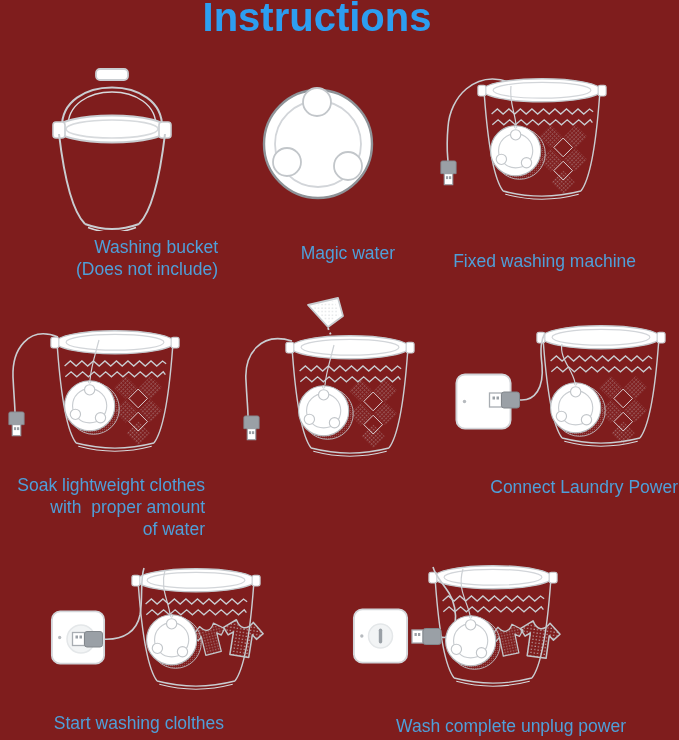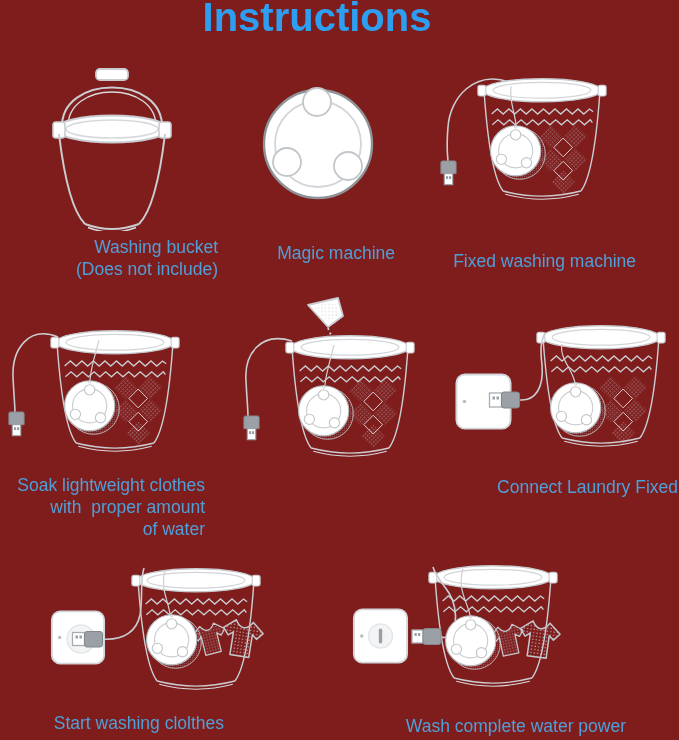--- a/index.html
+++ b/index.html
@@ -118,21 +118,21 @@
 
   <svg class="step-svg s1" width="120" height="165" viewBox="0 0 120 165">
     <use href="#sym-bucket1" x="0" y="0" width="120" height="165"></use>
   </svg>
   <div class="cap c1">Washing bucket
 (Does not include)</div>
 
   <svg class="step-svg s2" width="116" height="116" viewBox="0 0 116 116">
     <use href="#sym-sucker" x="0" y="0" width="116" height="116"></use>
   </svg>
-  <div class="cap c2">Magic machine</div>
+  <div class="cap c2">Magic water</div>
 
   <svg class="step-svg s3" width="245" height="165" viewBox="0 0 245 165">
     <path d="M79,20 C45,8 20,35 18,65 C16,88 18,95 18,100" fill="none" stroke="#c9cdd1" stroke-width="1.6"></path>
     <use href="#sym-plug" x="10" y="98" width="17" height="29"></use>
     <use href="#sym-bucket" x="40" y="8" width="144" height="137"></use>
     <use href="#sym-ornament" x="105" y="62" width="58" height="75"></use>
     <path d="M81,24 C79,40 85,50 86,63" fill="none" stroke="#cdd1d5" stroke-width="1.2"></path>
     <use href="#sym-disc" x="60" y="62" width="57" height="57"></use>
   </svg>
   <div class="cap c3">Fixed washing machine</div>
@@ -170,21 +170,21 @@
     <use href="#sym-adapter" x="15" y="73" width="57" height="57"></use>
     <g>
       <rect x="49.5" y="93" width="12" height="14" fill="#fff" stroke="#a8adb2" stroke-width="1.3"></rect>
       <rect x="52.5" y="96.5" width="2.5" height="3" fill="#9aa0a6"></rect>
       <rect x="56.5" y="96.5" width="2.5" height="3" fill="#9aa0a6"></rect>
       <rect x="61.5" y="92" width="18" height="16" rx="2.5" fill="#9aa0a6" stroke="#82878c" stroke-width="1"></rect>
     </g>
     <path d="M122,44 C119,58 133,70 135,83" fill="none" stroke="#cdd1d5" stroke-width="1.2"></path>
     <use href="#sym-disc" x="110" y="81" width="57" height="57"></use>
   </svg>
-  <div class="cap c6">Connect Laundry Fixed</div>
+  <div class="cap c6">Connect Laundry Power</div>
 
   <svg class="step-svg s7" width="300" height="150" viewBox="0 0 300 150">
     <use href="#sym-bucket" x="84" y="0" width="144" height="137"></use>
     <path d="M61,79 C85,81 97,70 100,55 C103,38 100,20 104,8" fill="none" stroke="#c9cdd1" stroke-width="1.6"></path>
     <use href="#sym-adapter" x="10" y="50" width="56" height="55"></use>
     <g>
       <circle cx="41" cy="79" r="14" fill="#f2f4f5" stroke="#e4e7e9" stroke-width="1.5"></circle>
       <rect x="32.5" y="72.5" width="12" height="13" fill="#fff" stroke="#a8adb2" stroke-width="1.3"></rect>
       <rect x="35.5" y="75.5" width="2.5" height="3" fill="#9aa0a6"></rect>
       <rect x="39.5" y="75.5" width="2.5" height="3" fill="#9aa0a6"></rect>
@@ -209,14 +209,14 @@
       <rect x="67" y="75" width="11" height="13" fill="#fff" stroke="#a8adb2" stroke-width="1.3"></rect>
       <rect x="69.5" y="78" width="2.3" height="3" fill="#9aa0a6"></rect>
       <rect x="73" y="78" width="2.3" height="3" fill="#9aa0a6"></rect>
       <rect x="78" y="73.5" width="18" height="16" rx="2.5" fill="#9aa0a6" stroke="#82878c" stroke-width="1"></rect>
     </g>
     <use href="#sym-tee" x="143" y="68" width="40" height="35" transform="rotate(-12 163 85)"></use>
     <use href="#sym-tee" x="170" y="64" width="48" height="42" transform="rotate(8 194 85)"></use>
     <path d="M118,14 C112,34 122,46 125,60" fill="none" stroke="#cdd1d5" stroke-width="1.2"></path>
     <use href="#sym-disc" x="100" y="59" width="57" height="57"></use>
   </svg>
-  <div class="cap c8">Wash complete water power</div>
+  <div class="cap c8">Wash complete unplug power</div>
 </div>
 
 </body></html>

